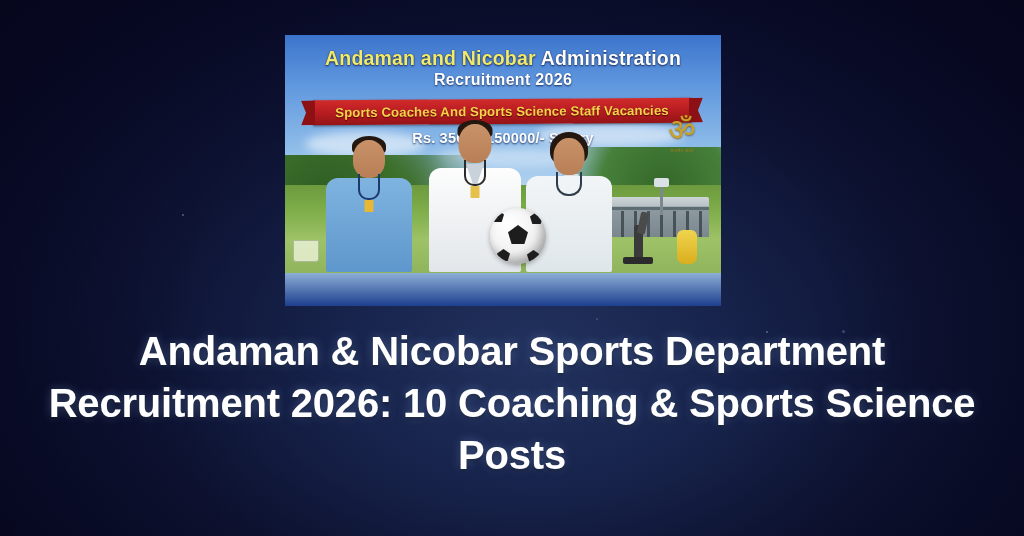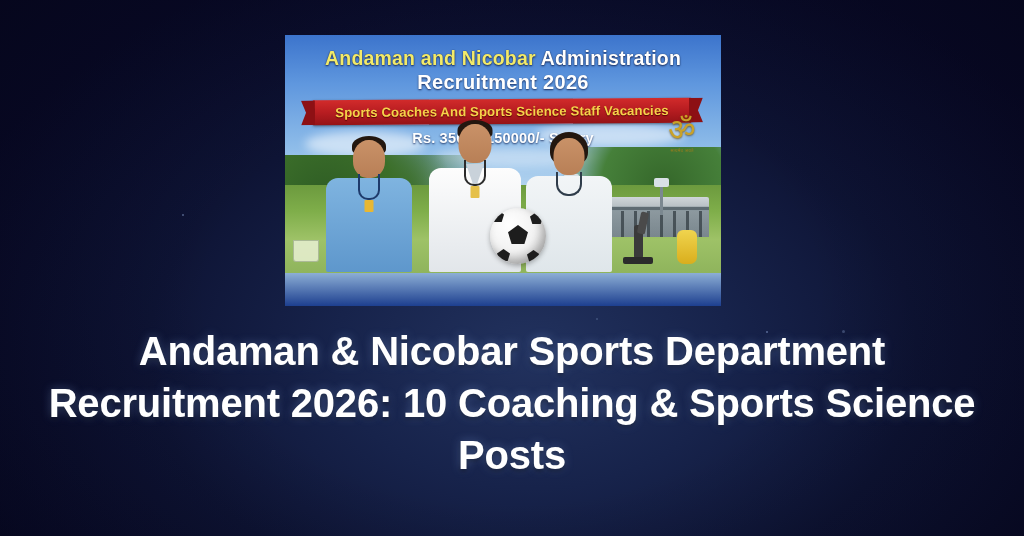--- a/index.html
+++ b/index.html
@@ -147,21 +147,21 @@
     text-shadow: 0 1px 2px rgba(10,25,70,.85), 0 0 1px rgba(0,0,0,.6);
   }
   .b-line1 .y { color: #f2ea6a; }
   .b-line1 .w { color: #ffffff; }
 
   .b-line2 {
     position: absolute;
     top: 36px;
     left: 0; right: 0;
     text-align: center;
-    font-size: 20px;
+    font-size: 16px;
     font-weight: 700;
     color: #ffffff;
     letter-spacing: .3px;
     text-shadow: 0 1px 2px rgba(10,25,70,.85);
   }
 
   
   .ribbon {
     position: absolute;
     top: 64px;

